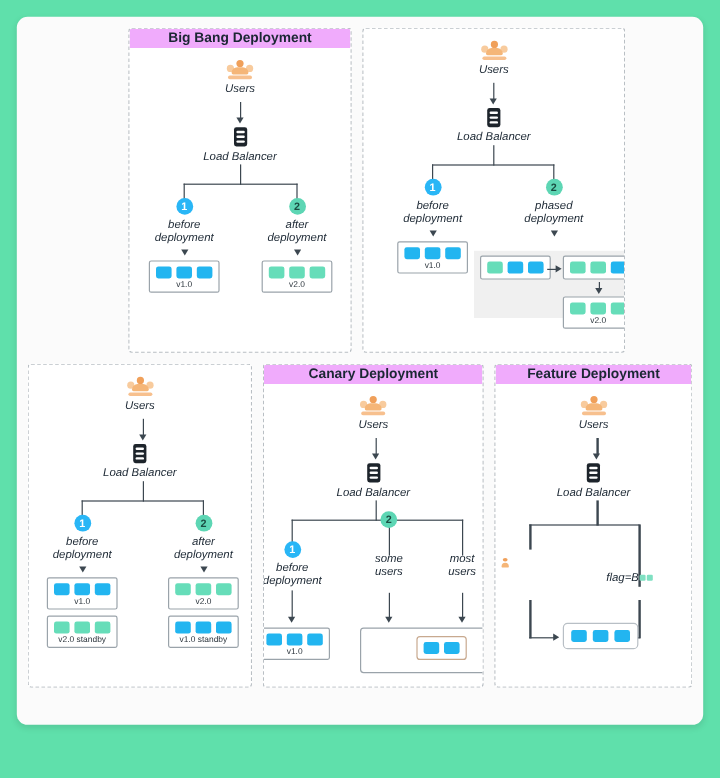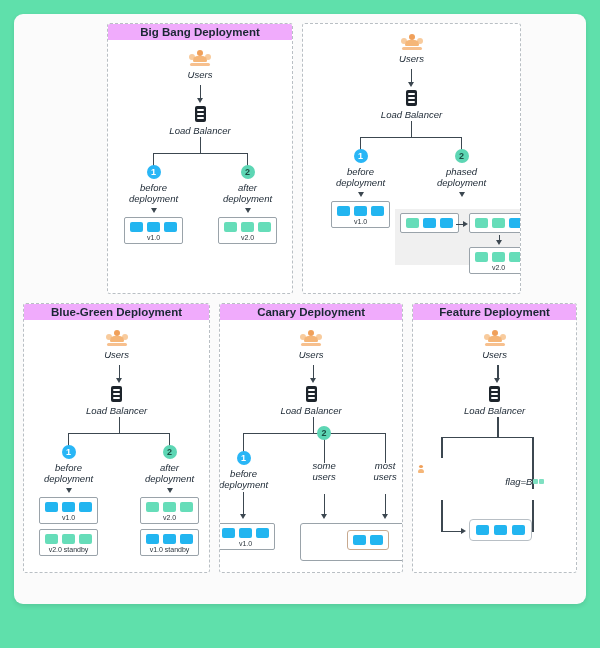--- a/index.html
+++ b/index.html
@@ -234,23 +234,20 @@
             <div class="vtag">v2.0</div>
           </div>
 
         </div>
       </div>
     </div>
 
     <div class="row row2">
 
       <div class="panel p-bluegreen">
-        <div class="p-head">
-          <div class="p-head-t">Blue-Green Deployment</div>
-        </div>
         <div class="body">
 
           <div class="abs ctr" style="left:0;right:0;top:10px;">
             <div class="users-ico">
                 <span class="s1"></span>
                 <span class="s2"></span>
                 <span class="h"></span>
                 <span class="b"></span>
                 <span class="base"></span>
               </div>

